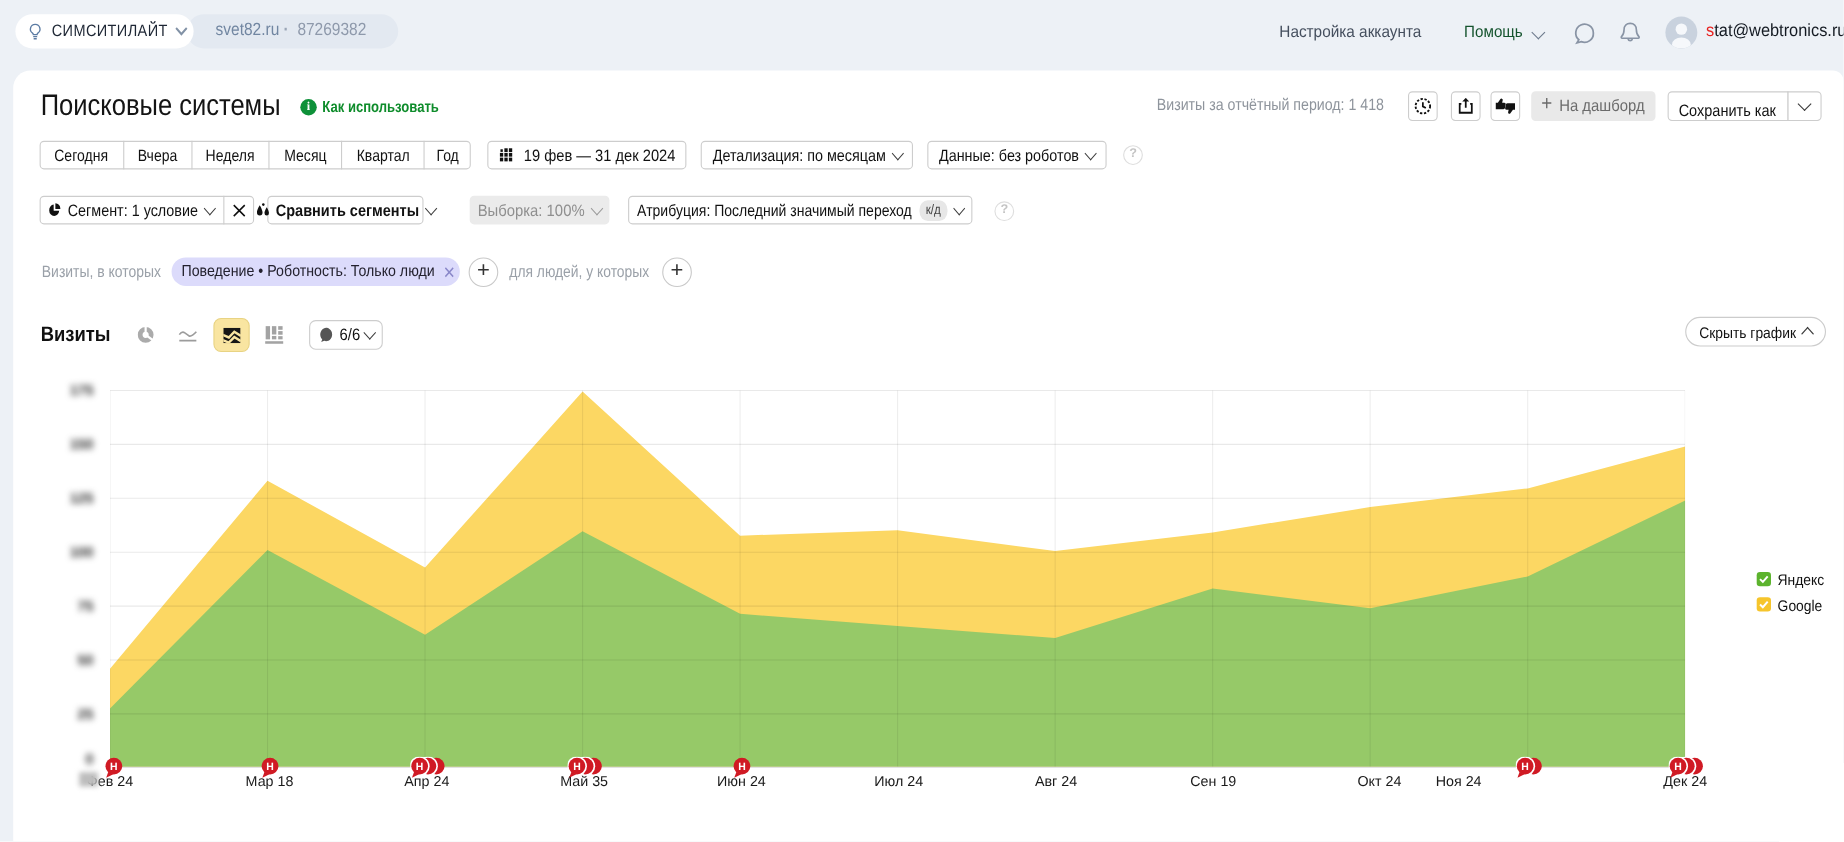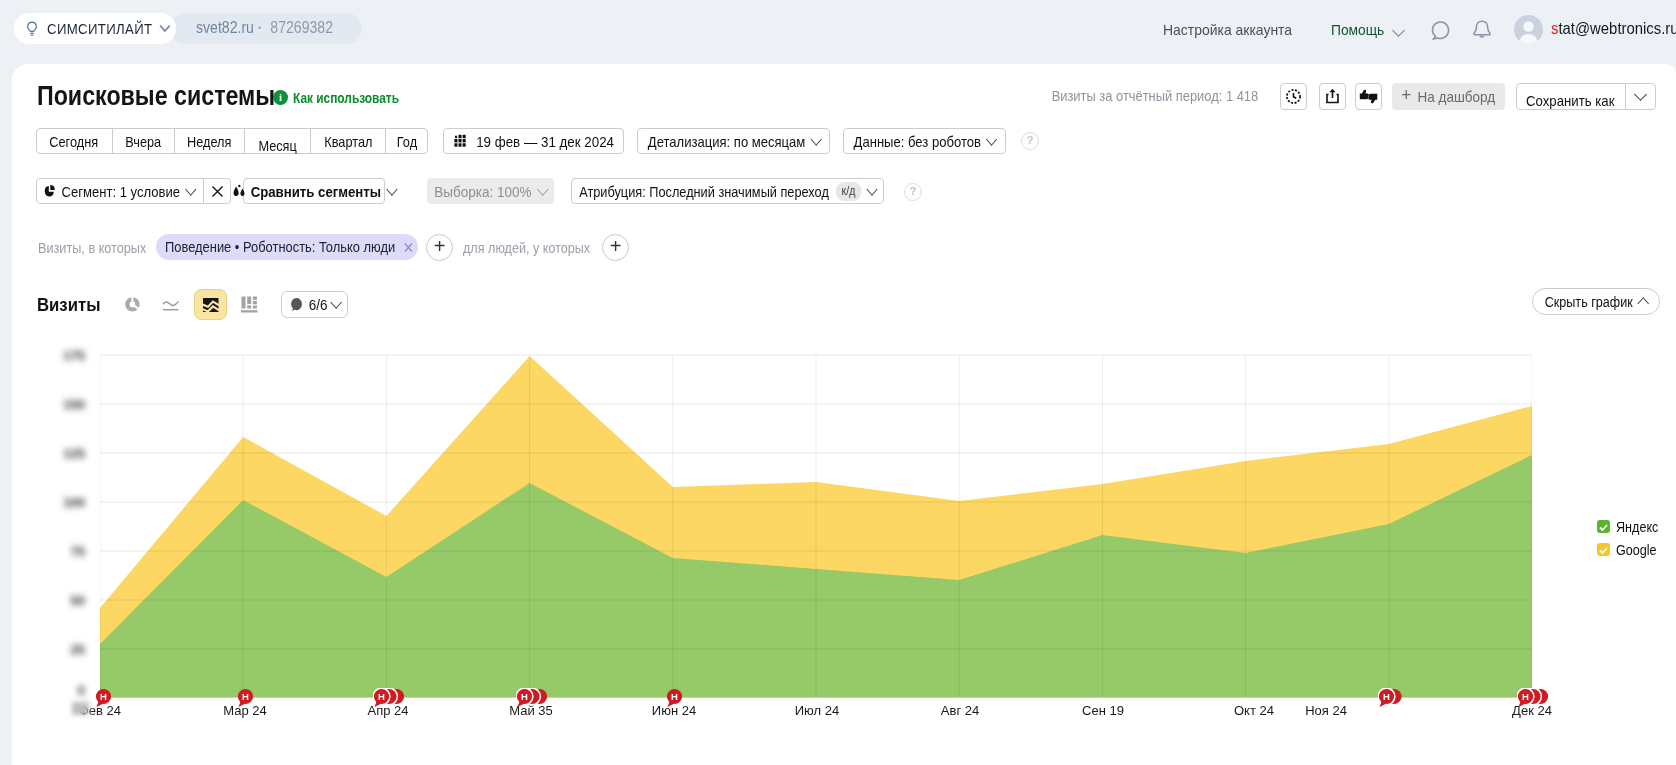--- a/index.html
+++ b/index.html
@@ -42,21 +42,21 @@
 <div class="abs" style="left:1514px;top:15px;width:29px;height:29px;border-radius:50%;background:#c9d2de;overflow:hidden;">
   <svg width="29" height="29" viewBox="0 0 29 29">
     <circle cx="14.5" cy="11.5" r="5.2" fill="#f6f8fb"></circle>
     <ellipse cx="14.5" cy="25.5" rx="8.5" ry="6.5" fill="#f6f8fb"></ellipse>
   </svg>
 </div>
 <div class="abs" style="left:1551px;top:20px;font-size:16px;"><span class="inl" style="--s:0.93;color:#141a22;"><span style="color:#e8201f">s</span>tat@webtronics.ru</span></div>
 
 <div class="card"></div>
 
-<div class="abs" style="left:37px;top:81px;font-size:27px;font-weight:bold;"><span class="inl" style="--s:0.86;color:#141414;">Поисковые системы</span></div>
+<div class="abs" style="left:37px;top:81px;font-size:27px;"><span class="inl" style="--s:0.86;color:#141414;">Поисковые системы</span></div>
 <div class="abs" style="left:273px;top:90px;width:15px;height:15px;border-radius:50%;background:#0e9139;color:#fff;font-size:11px;font-weight:bold;text-align:center;line-height:15px;font-family:'Liberation Serif',serif;">i</div>
 <div class="abs" style="left:293px;top:90px;font-size:14.5px;"><span class="inl" style="--s:0.82;font-weight:bold;color:#0e8c2b;">Как использовать</span></div>
 <div class="abs" style="left:1000px;top:87px;width:258px;font-size:15px;color:#8e949c;text-align:right;"><span class="inr" style="--s:0.86;">Визиты за отчётный период: 1 418</span></div>
 
 <div class="btn" style="left:1279.5px;top:82.5px;width:27px;height:27px;">
   <svg width="17" height="17" viewBox="0 0 17 17">
       <circle cx="8.5" cy="8.5" r="6.6" fill="none" stroke="#111" stroke-width="1.7" stroke-dasharray="2.1,1.5"></circle>
       <path d="M8.5 5v3.7l2.7 1.5" fill="none" stroke="#111" stroke-width="1.6"></path>
     </svg>
 </div>
@@ -87,21 +87,21 @@
 <div class="abs" style="left:36px;top:128px;width:392px;height:26px;display:flex;font-size:15px;color:#111;">
   <div style="flex:0 0 75.5px;border-right:1px solid #cdcdcd;display:flex;align-items:center;justify-content:center;">
       <span class="in">Сегодня</span>
     </div>
   <div style="flex:0 0 61px;border-right:1px solid #cdcdcd;display:flex;align-items:center;justify-content:center;">
       <span class="in">Вчера</span>
     </div>
   <div style="flex:0 0 69.5px;border-right:1px solid #cdcdcd;display:flex;align-items:center;justify-content:center;">
       <span class="in">Неделя</span>
     </div>
-  <div style="flex:0 0 65px;border-right:1px solid #cdcdcd;display:flex;align-items:flex-end;justify-content:center;">
+  <div style="flex:0 0 65px;border-right:1px solid #cdcdcd;display:flex;align-items:center;justify-content:center;">
       <span class="in">Месяц</span>
     </div>
   <div style="flex:0 0 74px;border-right:1px solid #cdcdcd;display:flex;align-items:center;justify-content:center;">
       <span class="in">Квартал</span>
     </div>
   <div style="flex:1;display:flex;align-items:center;justify-content:center;">
       <span class="in">Год</span>
     </div>
 </div>
 <div class="btn" style="left:443px;top:128px;width:181px;height:26px;">
@@ -248,21 +248,21 @@
       <line x1="859.2" y1="1" x2="859.2" y2="343" stroke="rgba(0,0,0,0.07)" stroke-width="1"></line>
       <line x1="1002.4000000000001" y1="1" x2="1002.4000000000001" y2="343" stroke="rgba(0,0,0,0.07)" stroke-width="1"></line>
       <line x1="1145.6" y1="1" x2="1145.6" y2="343" stroke="rgba(0,0,0,0.07)" stroke-width="1"></line>
       <line x1="1288.8" y1="1" x2="1288.8" y2="343" stroke="rgba(0,0,0,0.07)" stroke-width="1"></line>
       <line x1="1432" y1="1" x2="1432" y2="343" stroke="rgba(0,0,0,0.07)" stroke-width="1"></line>
     </g>
   <line x1="0" y1="343.5" x2="1432" y2="343.5" stroke="#c9c9c9" stroke-width="1"></line>
 </svg>
 
 <div class="xlab" style="left:100px;">Фев 24</div>
-<div class="xlab" style="left:245px;">Мар 24</div>
+<div class="xlab" style="left:245px;">Мар 18</div>
 <div class="xlab" style="left:388px;">Апр 24</div>
 <div class="xlab" style="left:531px;">Май 35</div>
 <div class="xlab" style="left:674px;">Июн 24</div>
 <div class="xlab" style="left:817px;">Июл 24</div>
 <div class="xlab" style="left:960px;">Авг 24</div>
 <div class="xlab" style="left:1103px;">Сен 19</div>
 <div class="xlab" style="left:1254px;">Окт 24</div>
 <div class="xlab" style="left:1326px;">Ноя 24</div>
 <div class="xlab" style="left:1532px;">Дек 24</div>
 <div class="abs" style="left:72px;top:702px;width:17px;height:13px;background:#bdbdbd;filter:blur(2.6px);"></div>

